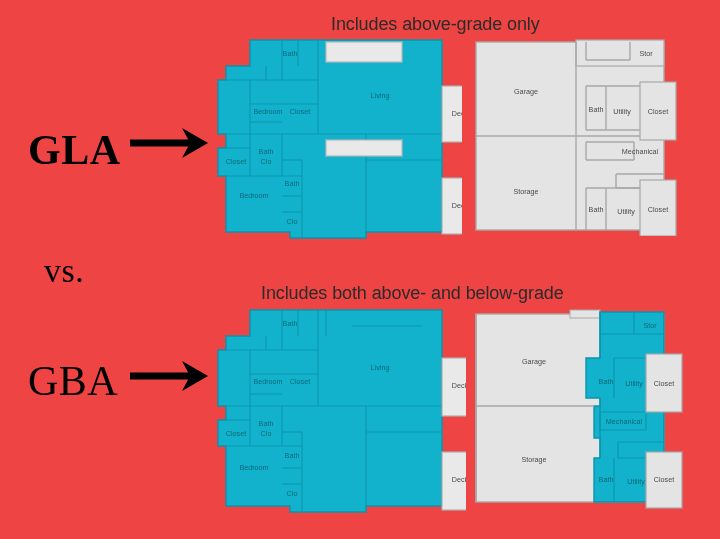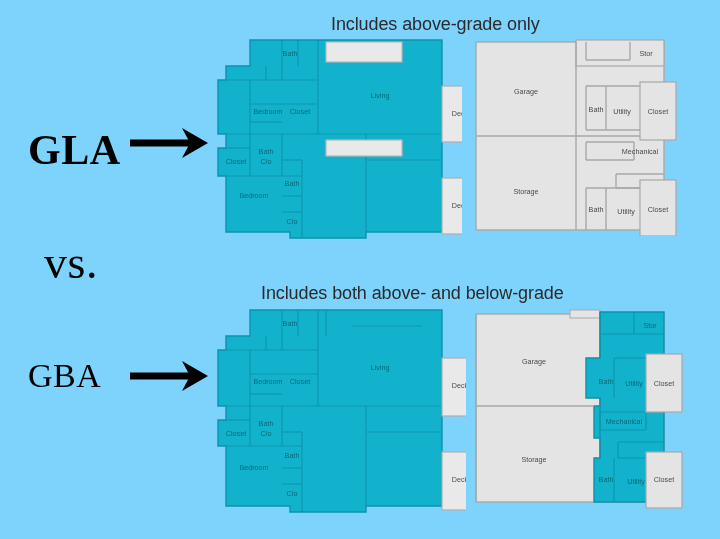--- a/index.html
+++ b/index.html
@@ -13,35 +13,35 @@
     position: relative;
     overflow: hidden;
     font-family: "Liberation Sans", sans-serif;
   }
 
   .canvas {
     position: absolute;
     left: 0; top: 0;
     width: 720px;
     height: 539px;
-    background: #7dd3fc;
+    background: #ef4444;
   }
 
   
   .side-label {
     position: absolute;
     font-family: "Liberation Serif", serif;
     font-weight: 400;
     color: #000000;
     letter-spacing: 0.5px;
     white-space: nowrap;
   }
   #gla-label  { left: 28px;  top: 126px; font-size: 42px; font-weight: bold; }
-  #vs-label   { left: 44px;  top: 236px; font-size: 46px; }
-  #gba-label  { left: 28px;  top: 357px; font-size: 34px; }
+  #vs-label   { left: 44px;  top: 252px; font-size: 34px; }
+  #gba-label  { left: 28px;  top: 357px; font-size: 42px; }
 
   .arrow-svg { position: absolute; }
   #gla-arrow { left: 128px; top: 125px; }
   #gba-arrow { left: 128px; top: 358px; }
 
   
   .section-title {
     position: absolute;
     font-family: "Liberation Sans", sans-serif;
     font-size: 18px;

